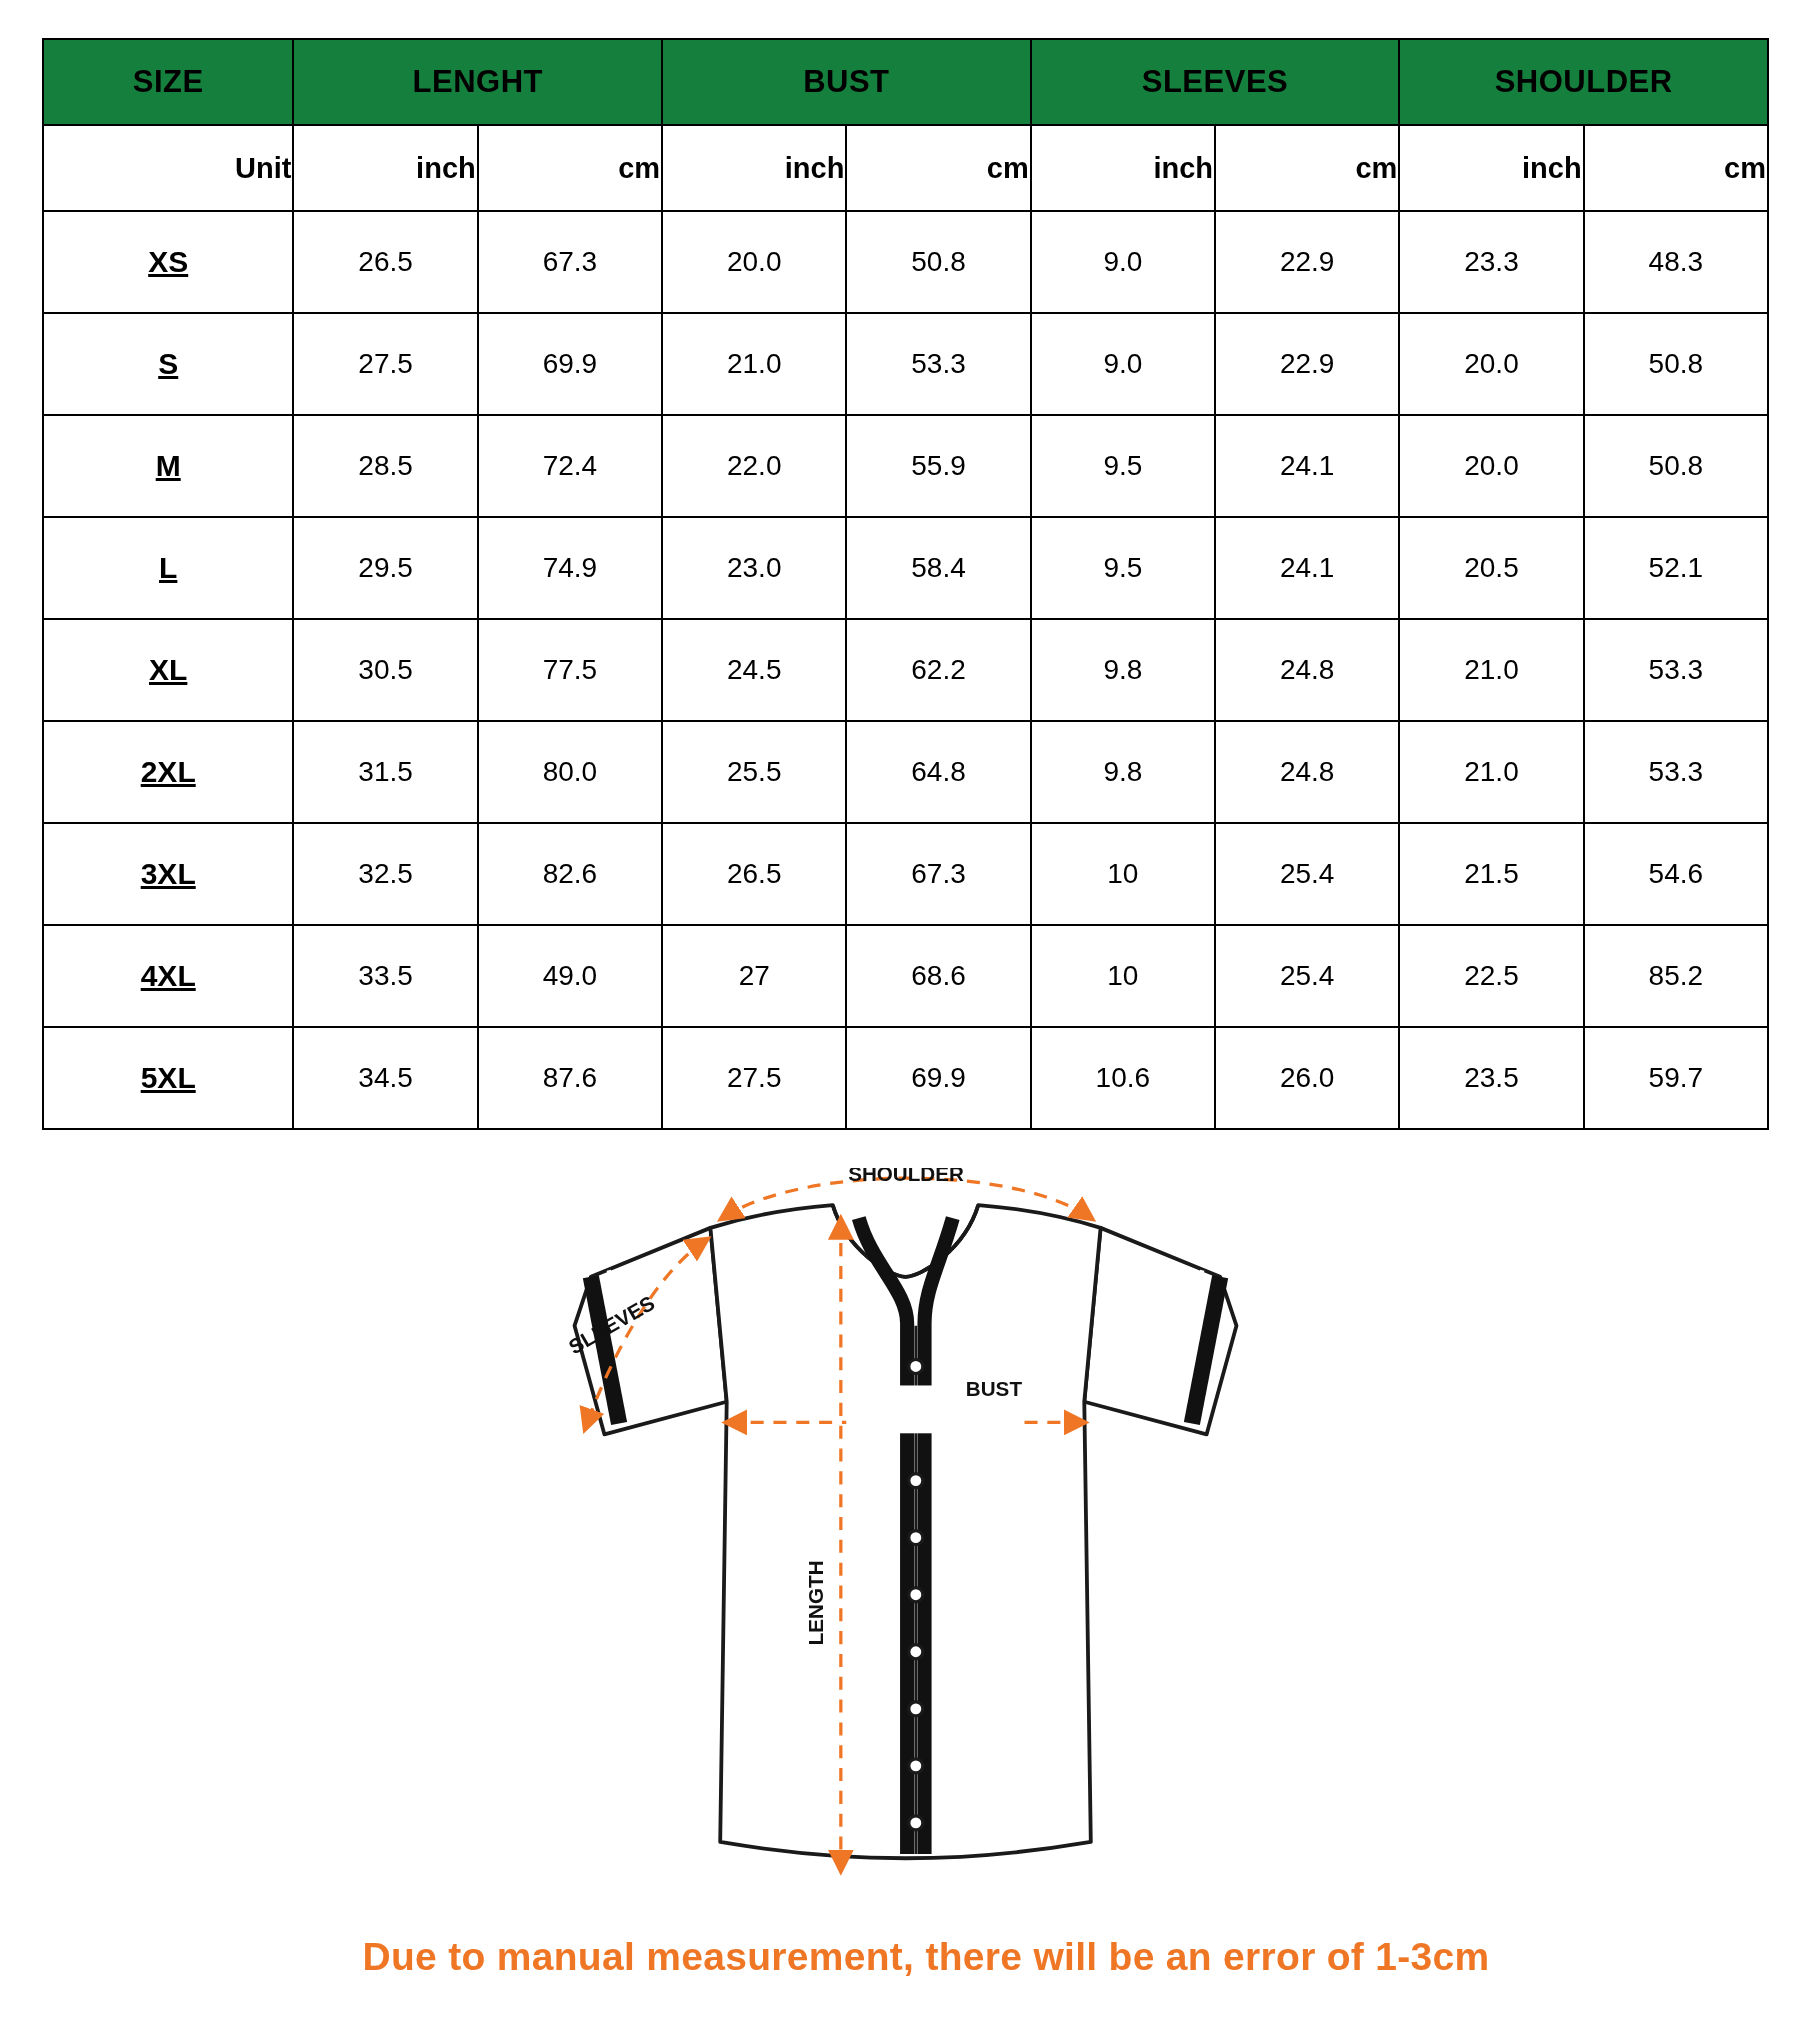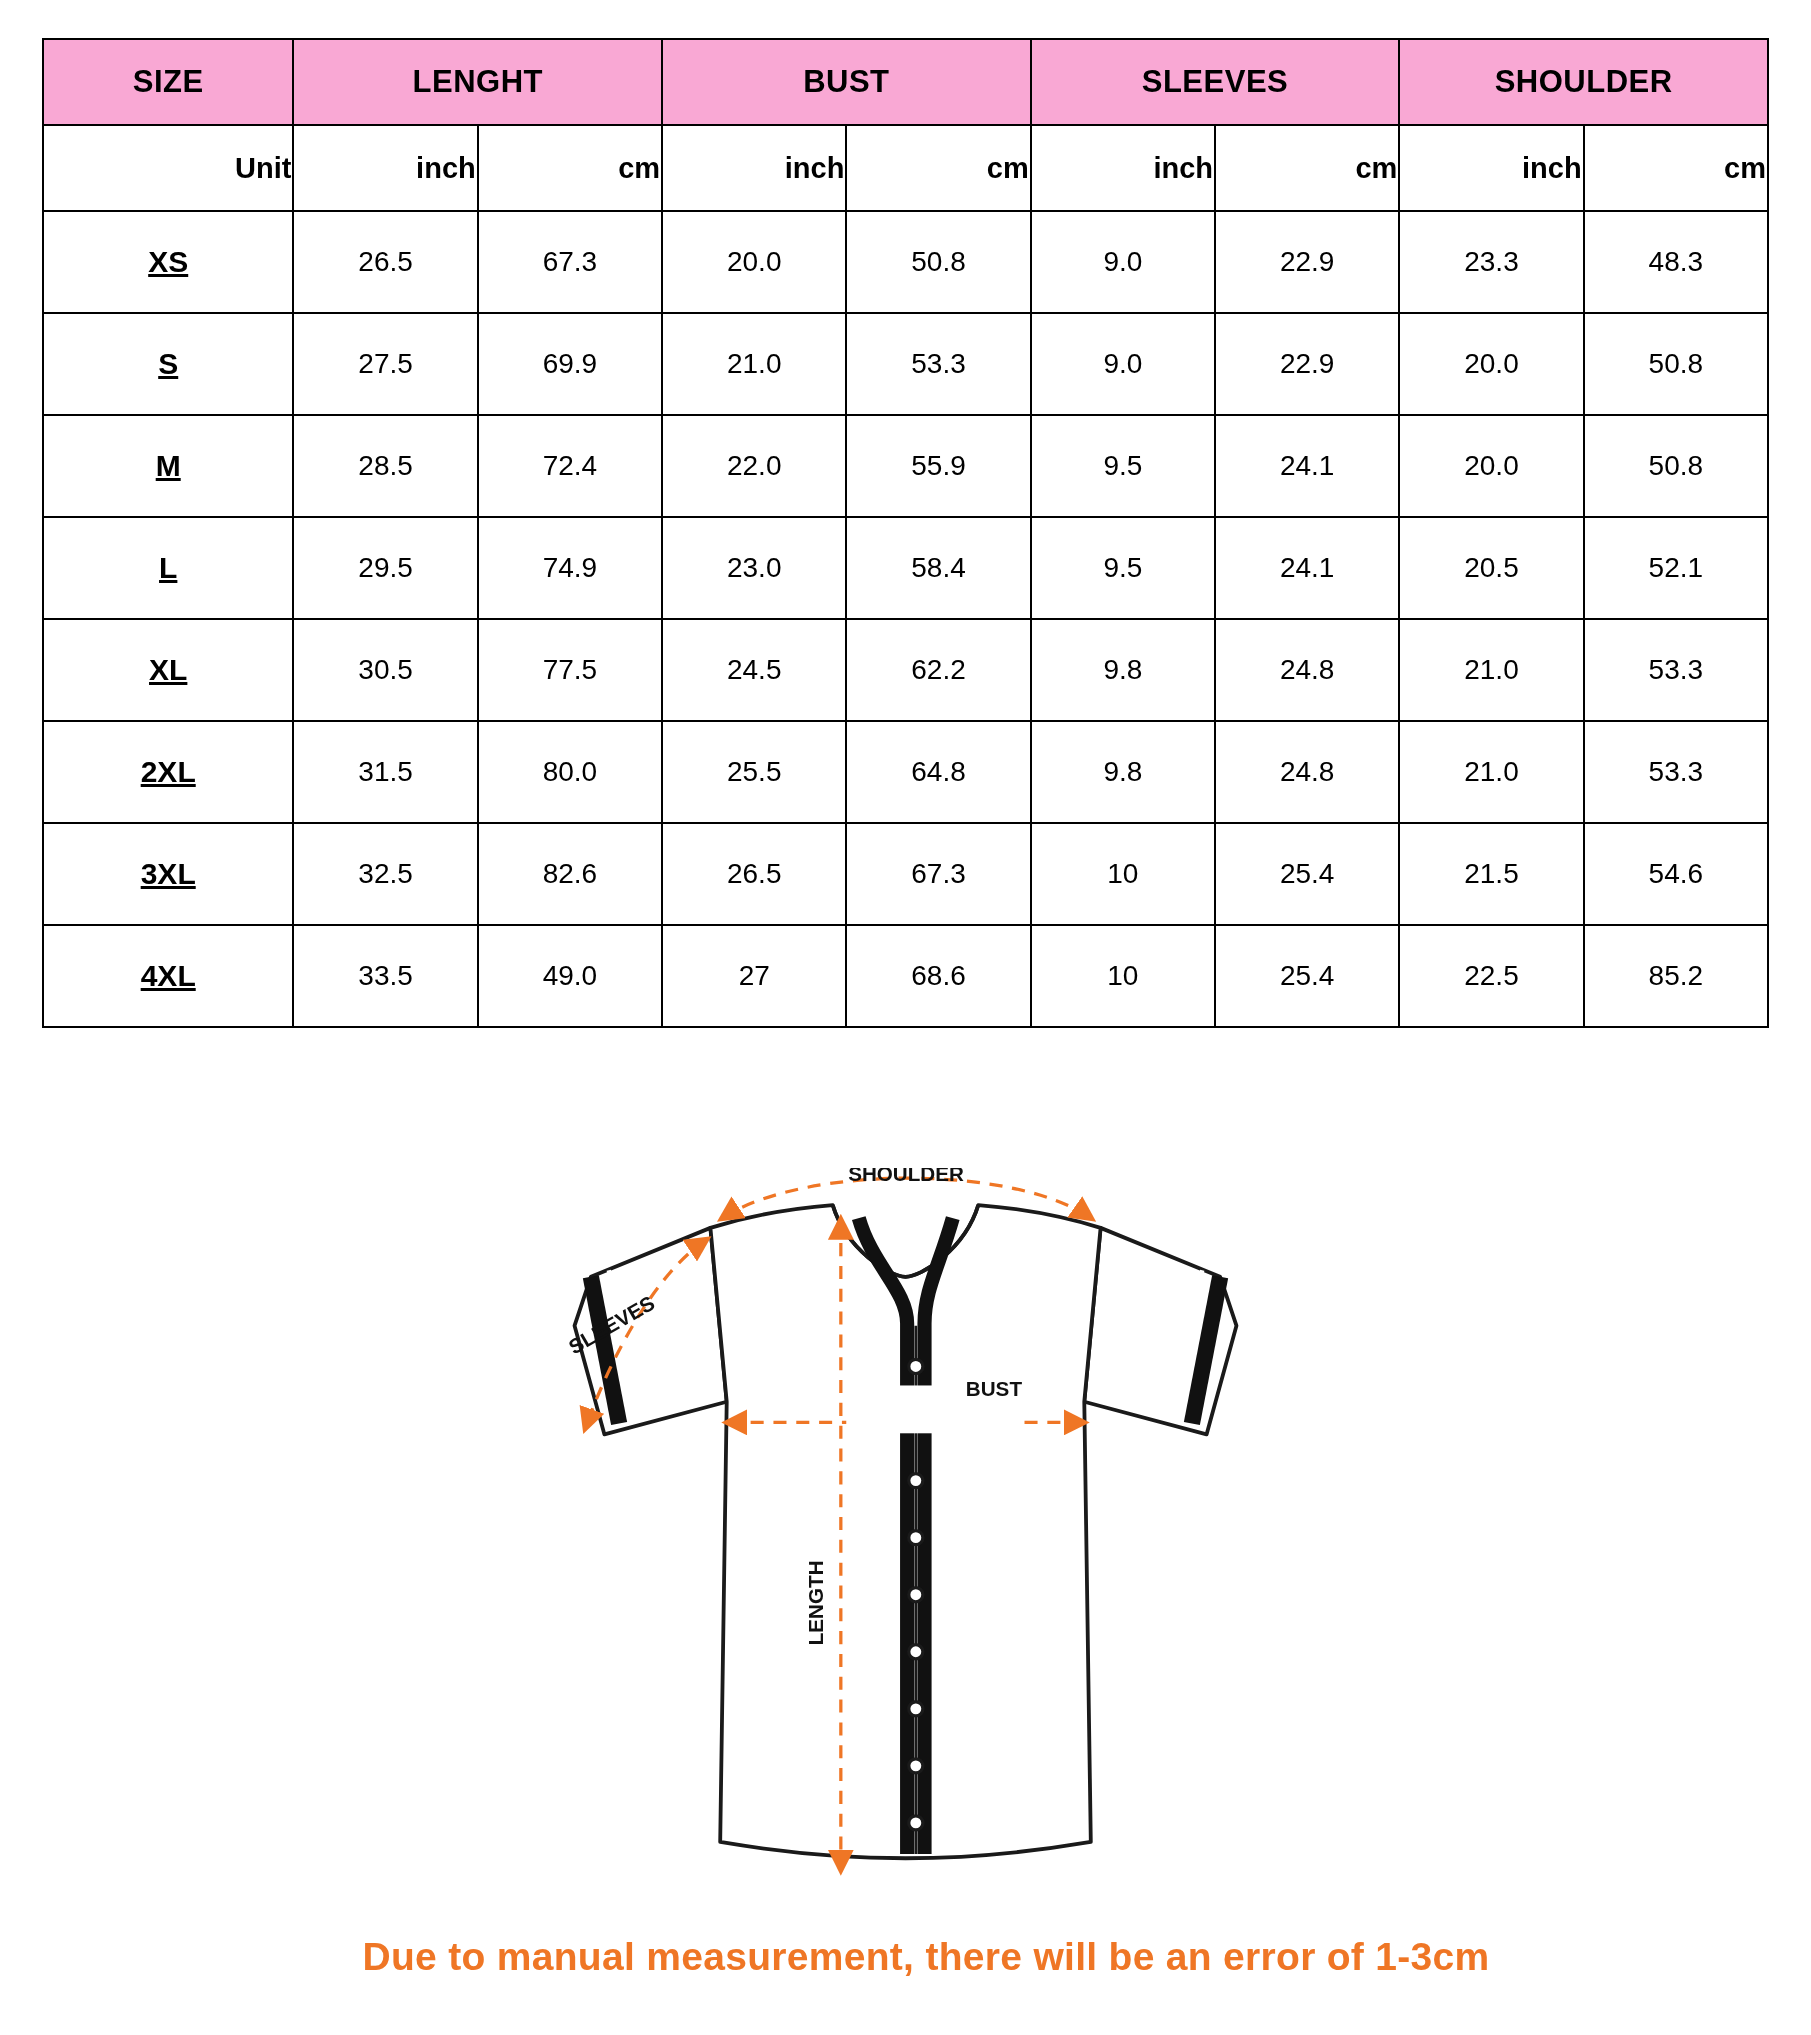--- a/index.html
+++ b/index.html
@@ -28,21 +28,21 @@
     table-layout: fixed;
   }
   table.size-chart th,
   table.size-chart td {
     border: 2.2px solid #000000;
     text-align: center;
     vertical-align: middle;
     color: #000000;
   }
   table.size-chart thead th {
-    background: #f9a8d4;
+    background: #15803d;
     font-size: 31px;
     font-weight: bold;
     height: 86px;
     letter-spacing: 0.5px;
   }
   table.size-chart tbody td {
     height: 102px;
     font-size: 28px;
     font-weight: normal;
   }
@@ -211,20 +211,31 @@
           <td>33.5</td>
           <td>49.0</td>
           <td>27</td>
           <td>68.6</td>
           <td>10</td>
           <td>25.4</td>
           <td>22.5</td>
           <td>85.2</td>
         </tr>
 
+        <tr>
+          <td class="size-cell">5XL</td>
+          <td>34.5</td>
+          <td>87.6</td>
+          <td>27.5</td>
+          <td>69.9</td>
+          <td>10.6</td>
+          <td>26.0</td>
+          <td>23.5</td>
+          <td>59.7</td>
+        </tr>
       </tbody>
     </table>
   </div>
 
   <div class="figure">
     <svg viewBox="0 0 3178 1400" preserveAspectRatio="xMidYMid meet">
       <g>
 
         <path d="M1230 110 L1010 200 L980 290 L1035 490 L1260 430 Z" fill="#ffffff" stroke="#1a1a1a" stroke-width="7" stroke-linejoin="round"></path>
 

